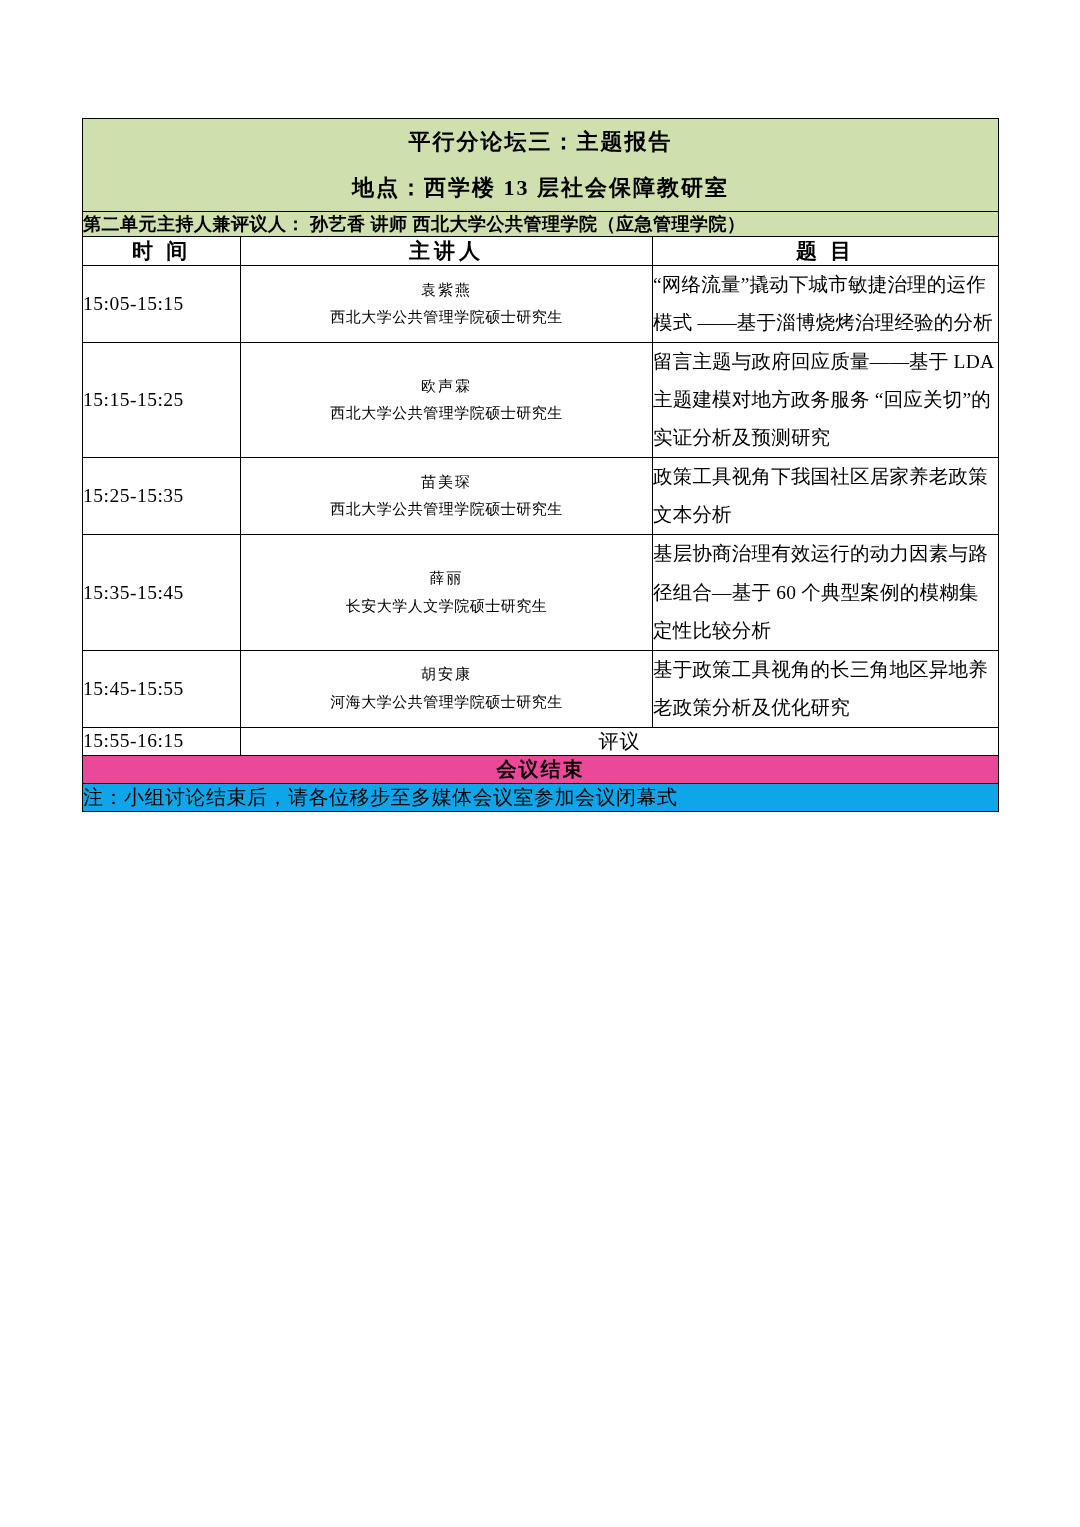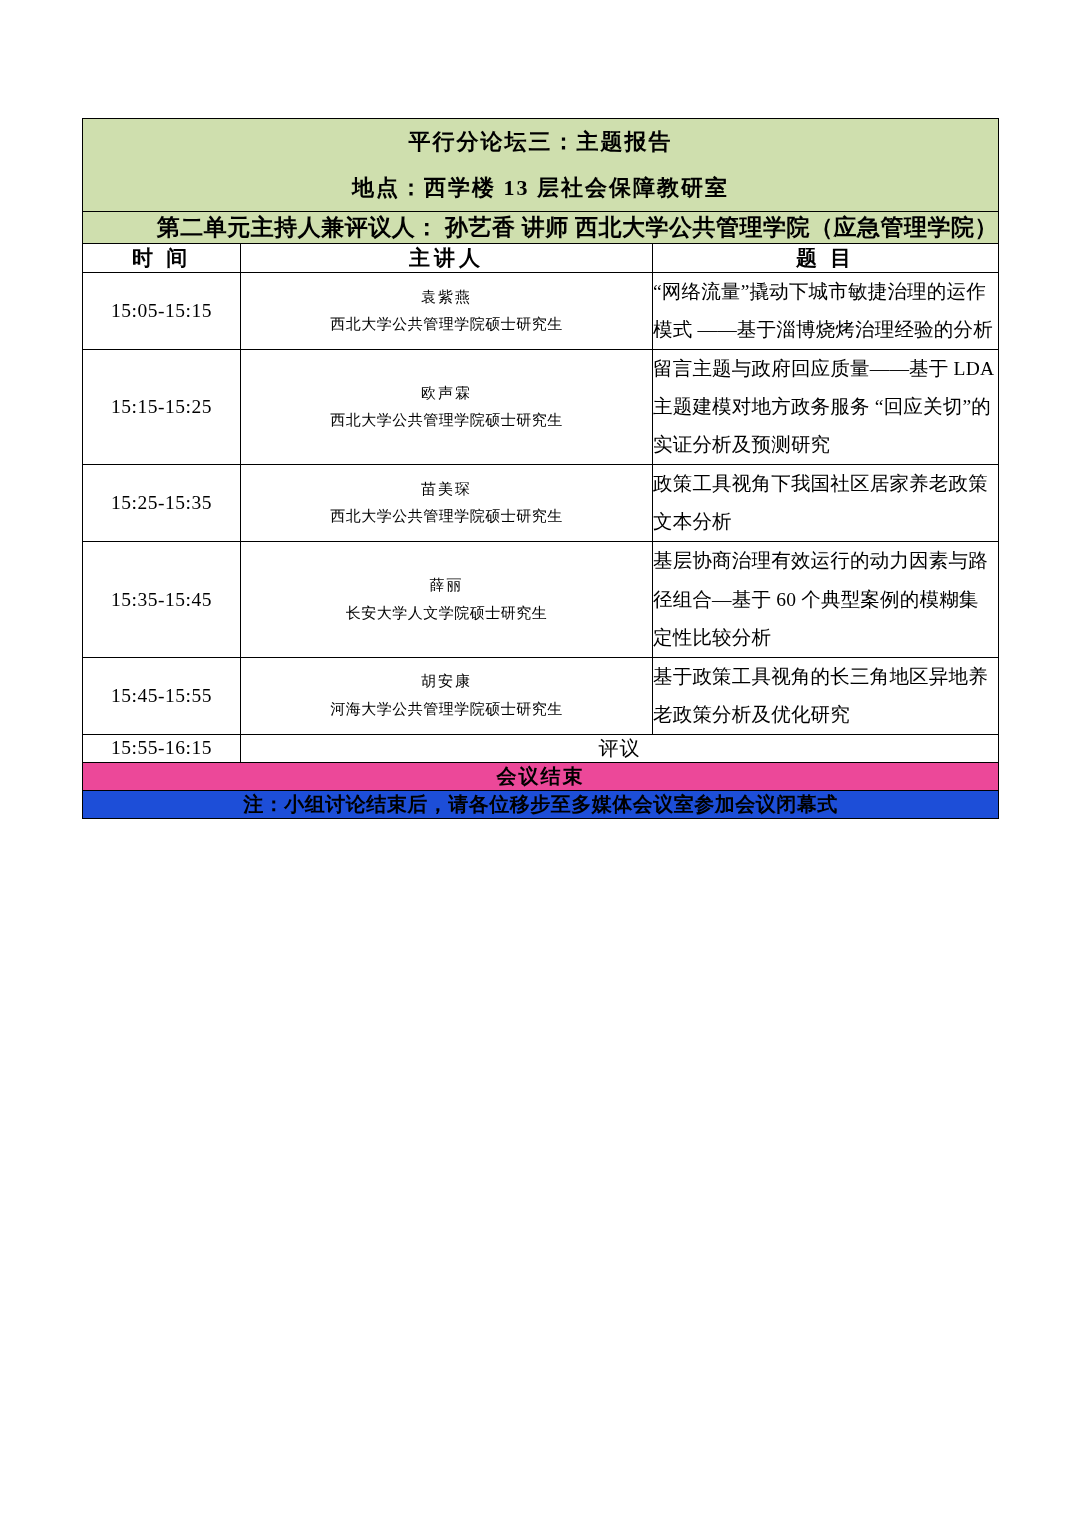--- a/index.html
+++ b/index.html
@@ -43,38 +43,36 @@
     display: block;
     letter-spacing: 2px;
   }
   .banner .line2 {
     display: block;
     letter-spacing: 2px;
   }
   .host-row {
     background: #cfdfae;
     font-weight: bold;
-    font-size: 23px;
+    font-size: 18px;
     padding: 22px 0 22px 58px;
     letter-spacing: 0.5px;
-    text-align: right;
   }
   .col-time { width: 158px; }
   .col-speaker { width: 412px; }
   .col-topic { width: 346px; }
 
   .head-cell {
     text-align: center;
     font-weight: bold;
     font-size: 21px;
     padding: 22px 0 22px 0;
     letter-spacing: 4px;
   }
   .time-cell {
-    text-align: center;
     font-size: 19.5px;
     padding: 14px 4px;
     letter-spacing: 0.5px;
   }
   .speaker-cell {
     text-align: center;
     font-size: 15px;
     padding: 14px 10px;
     line-height: 1.85;
   }
@@ -102,23 +100,22 @@
   .footer-end {
     background: #ec4899;
     text-align: center;
     font-weight: bold;
     font-size: 20px;
     padding: 14px 0 6px 0;
     letter-spacing: 2px;
     border-bottom: none;
   }
   .footer-note {
-    background: #1d4ed8;
-    text-align: center;
-    font-weight: bold;
+    background: #0ea5e9;
+    font-weight: normal;
     font-size: 20px;
     padding: 6px 0 16px 0;
     letter-spacing: 0.5px;
     border-top: none;
   }
   td.nb-bottom { border-bottom: none; }
   td.nb-top { border-top: none; }
 </style>
 </head>
 <body>

